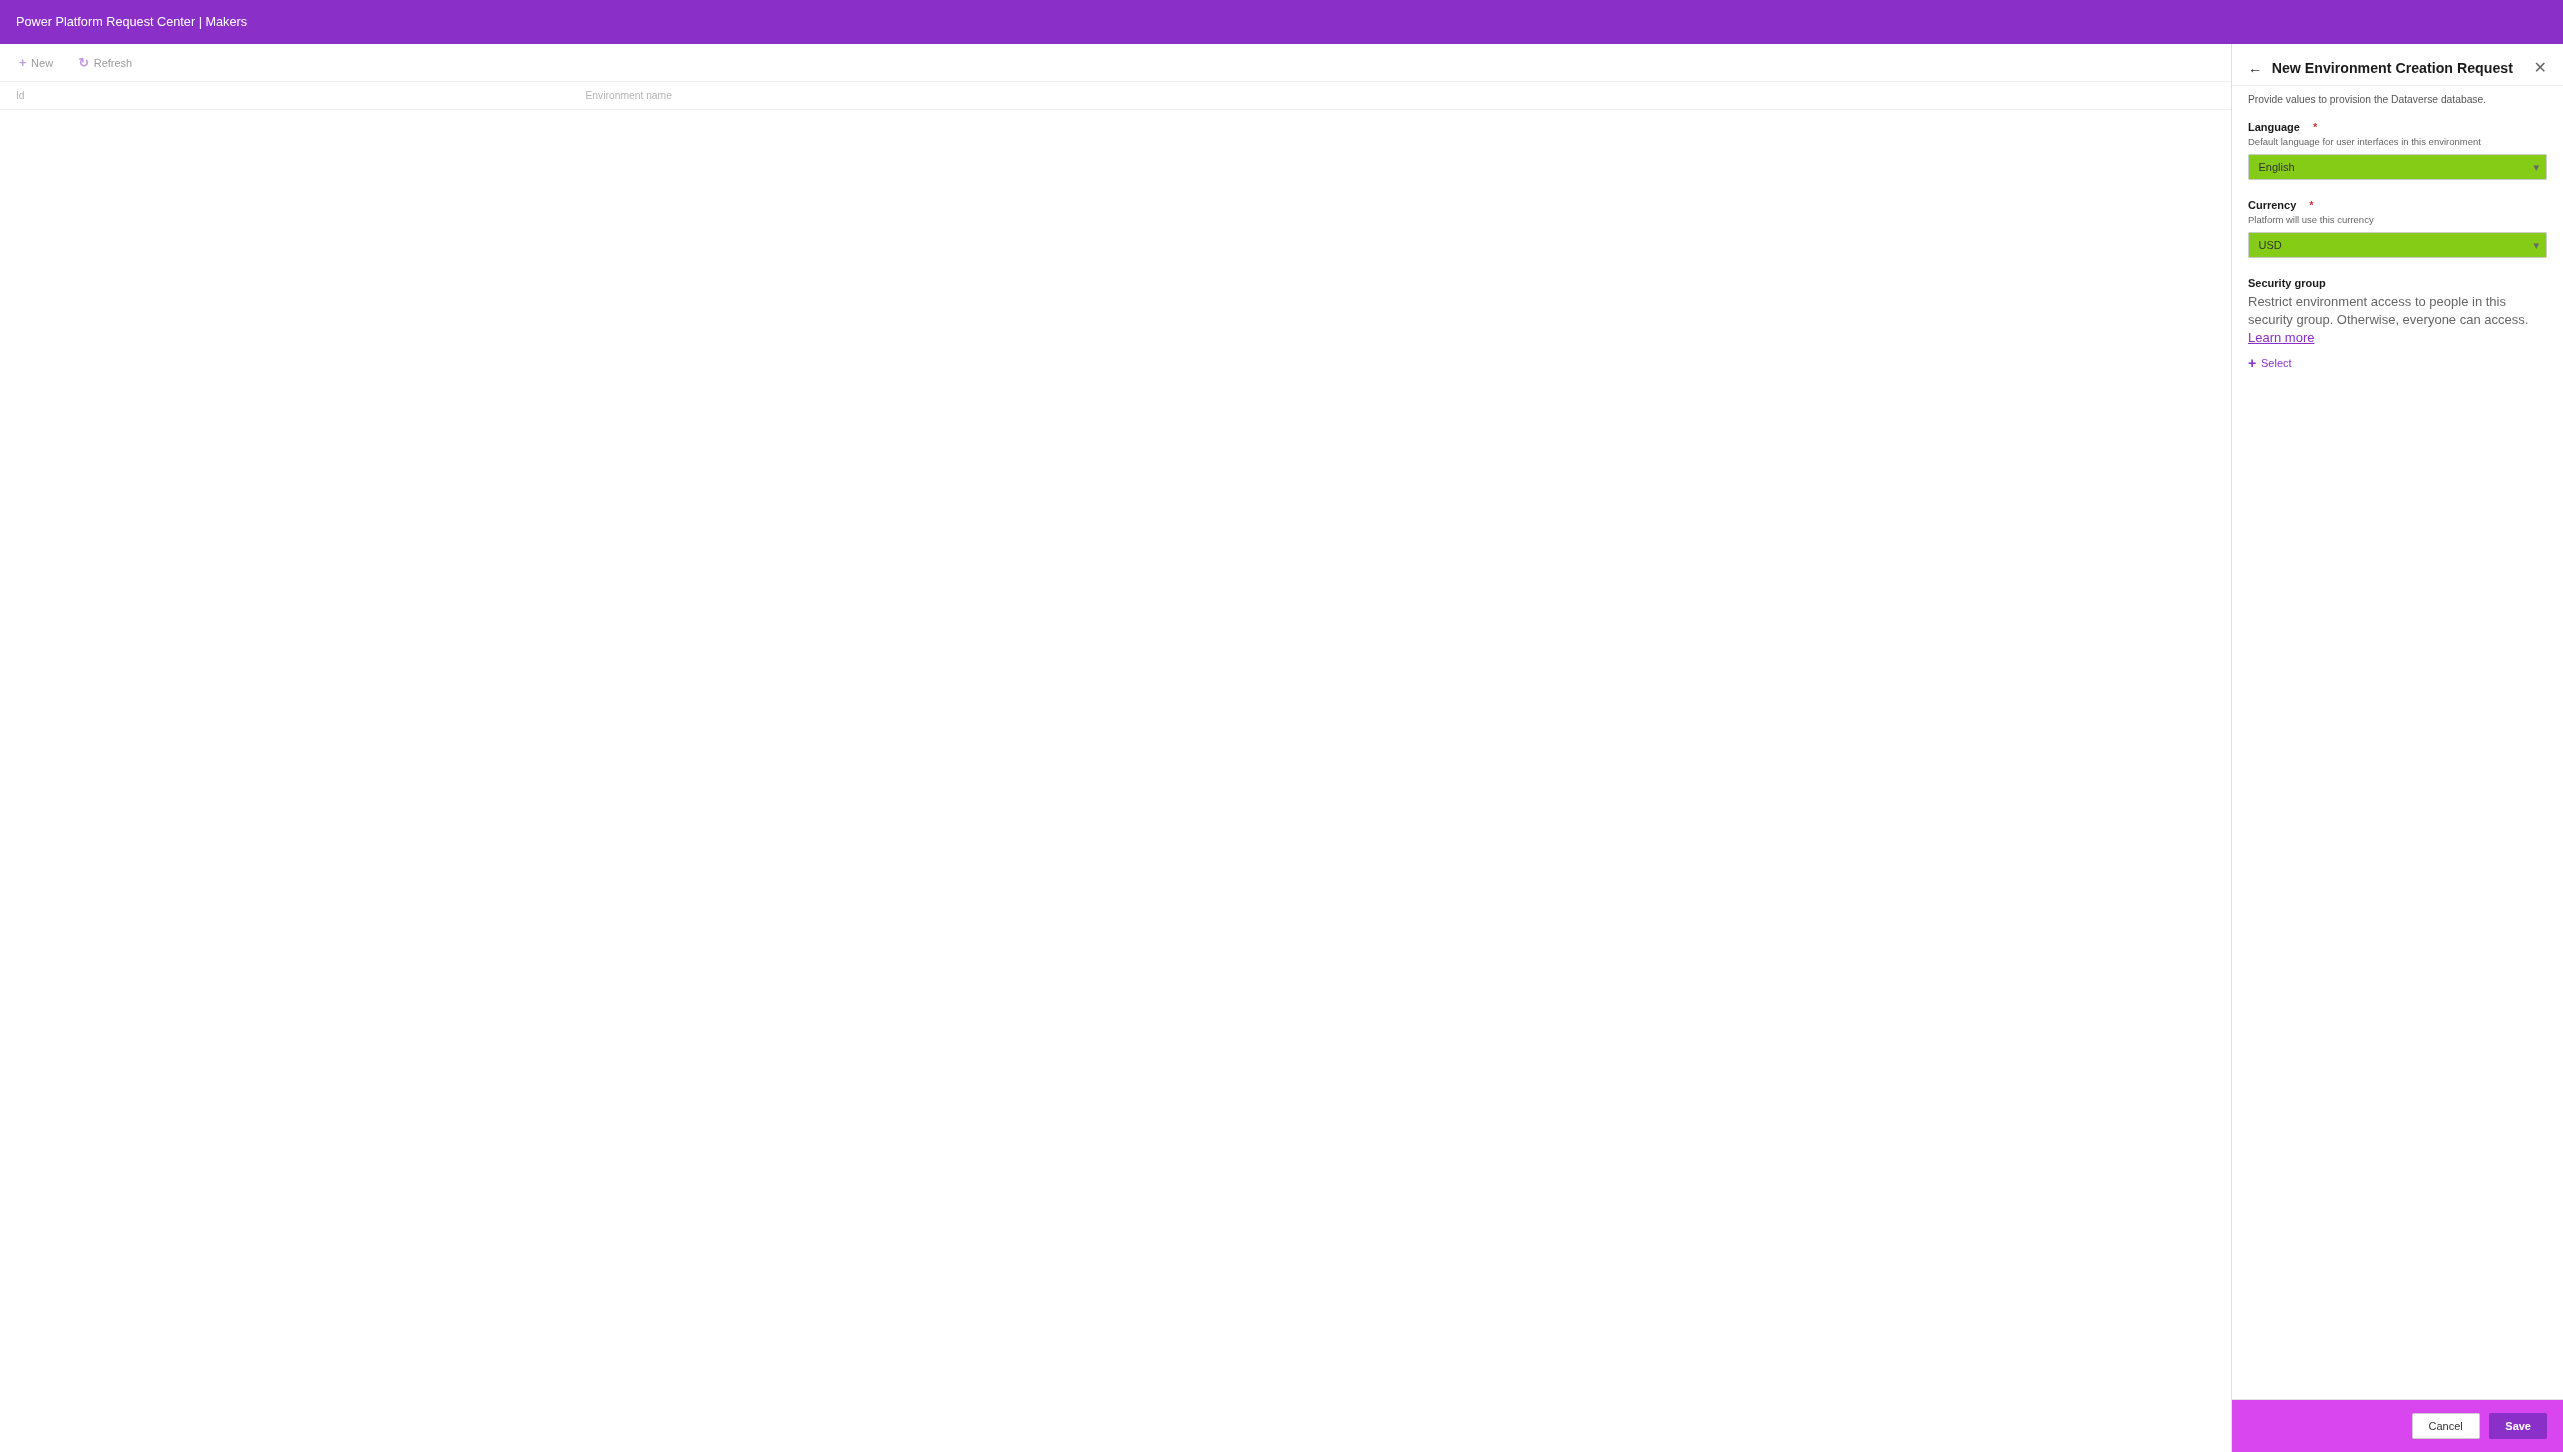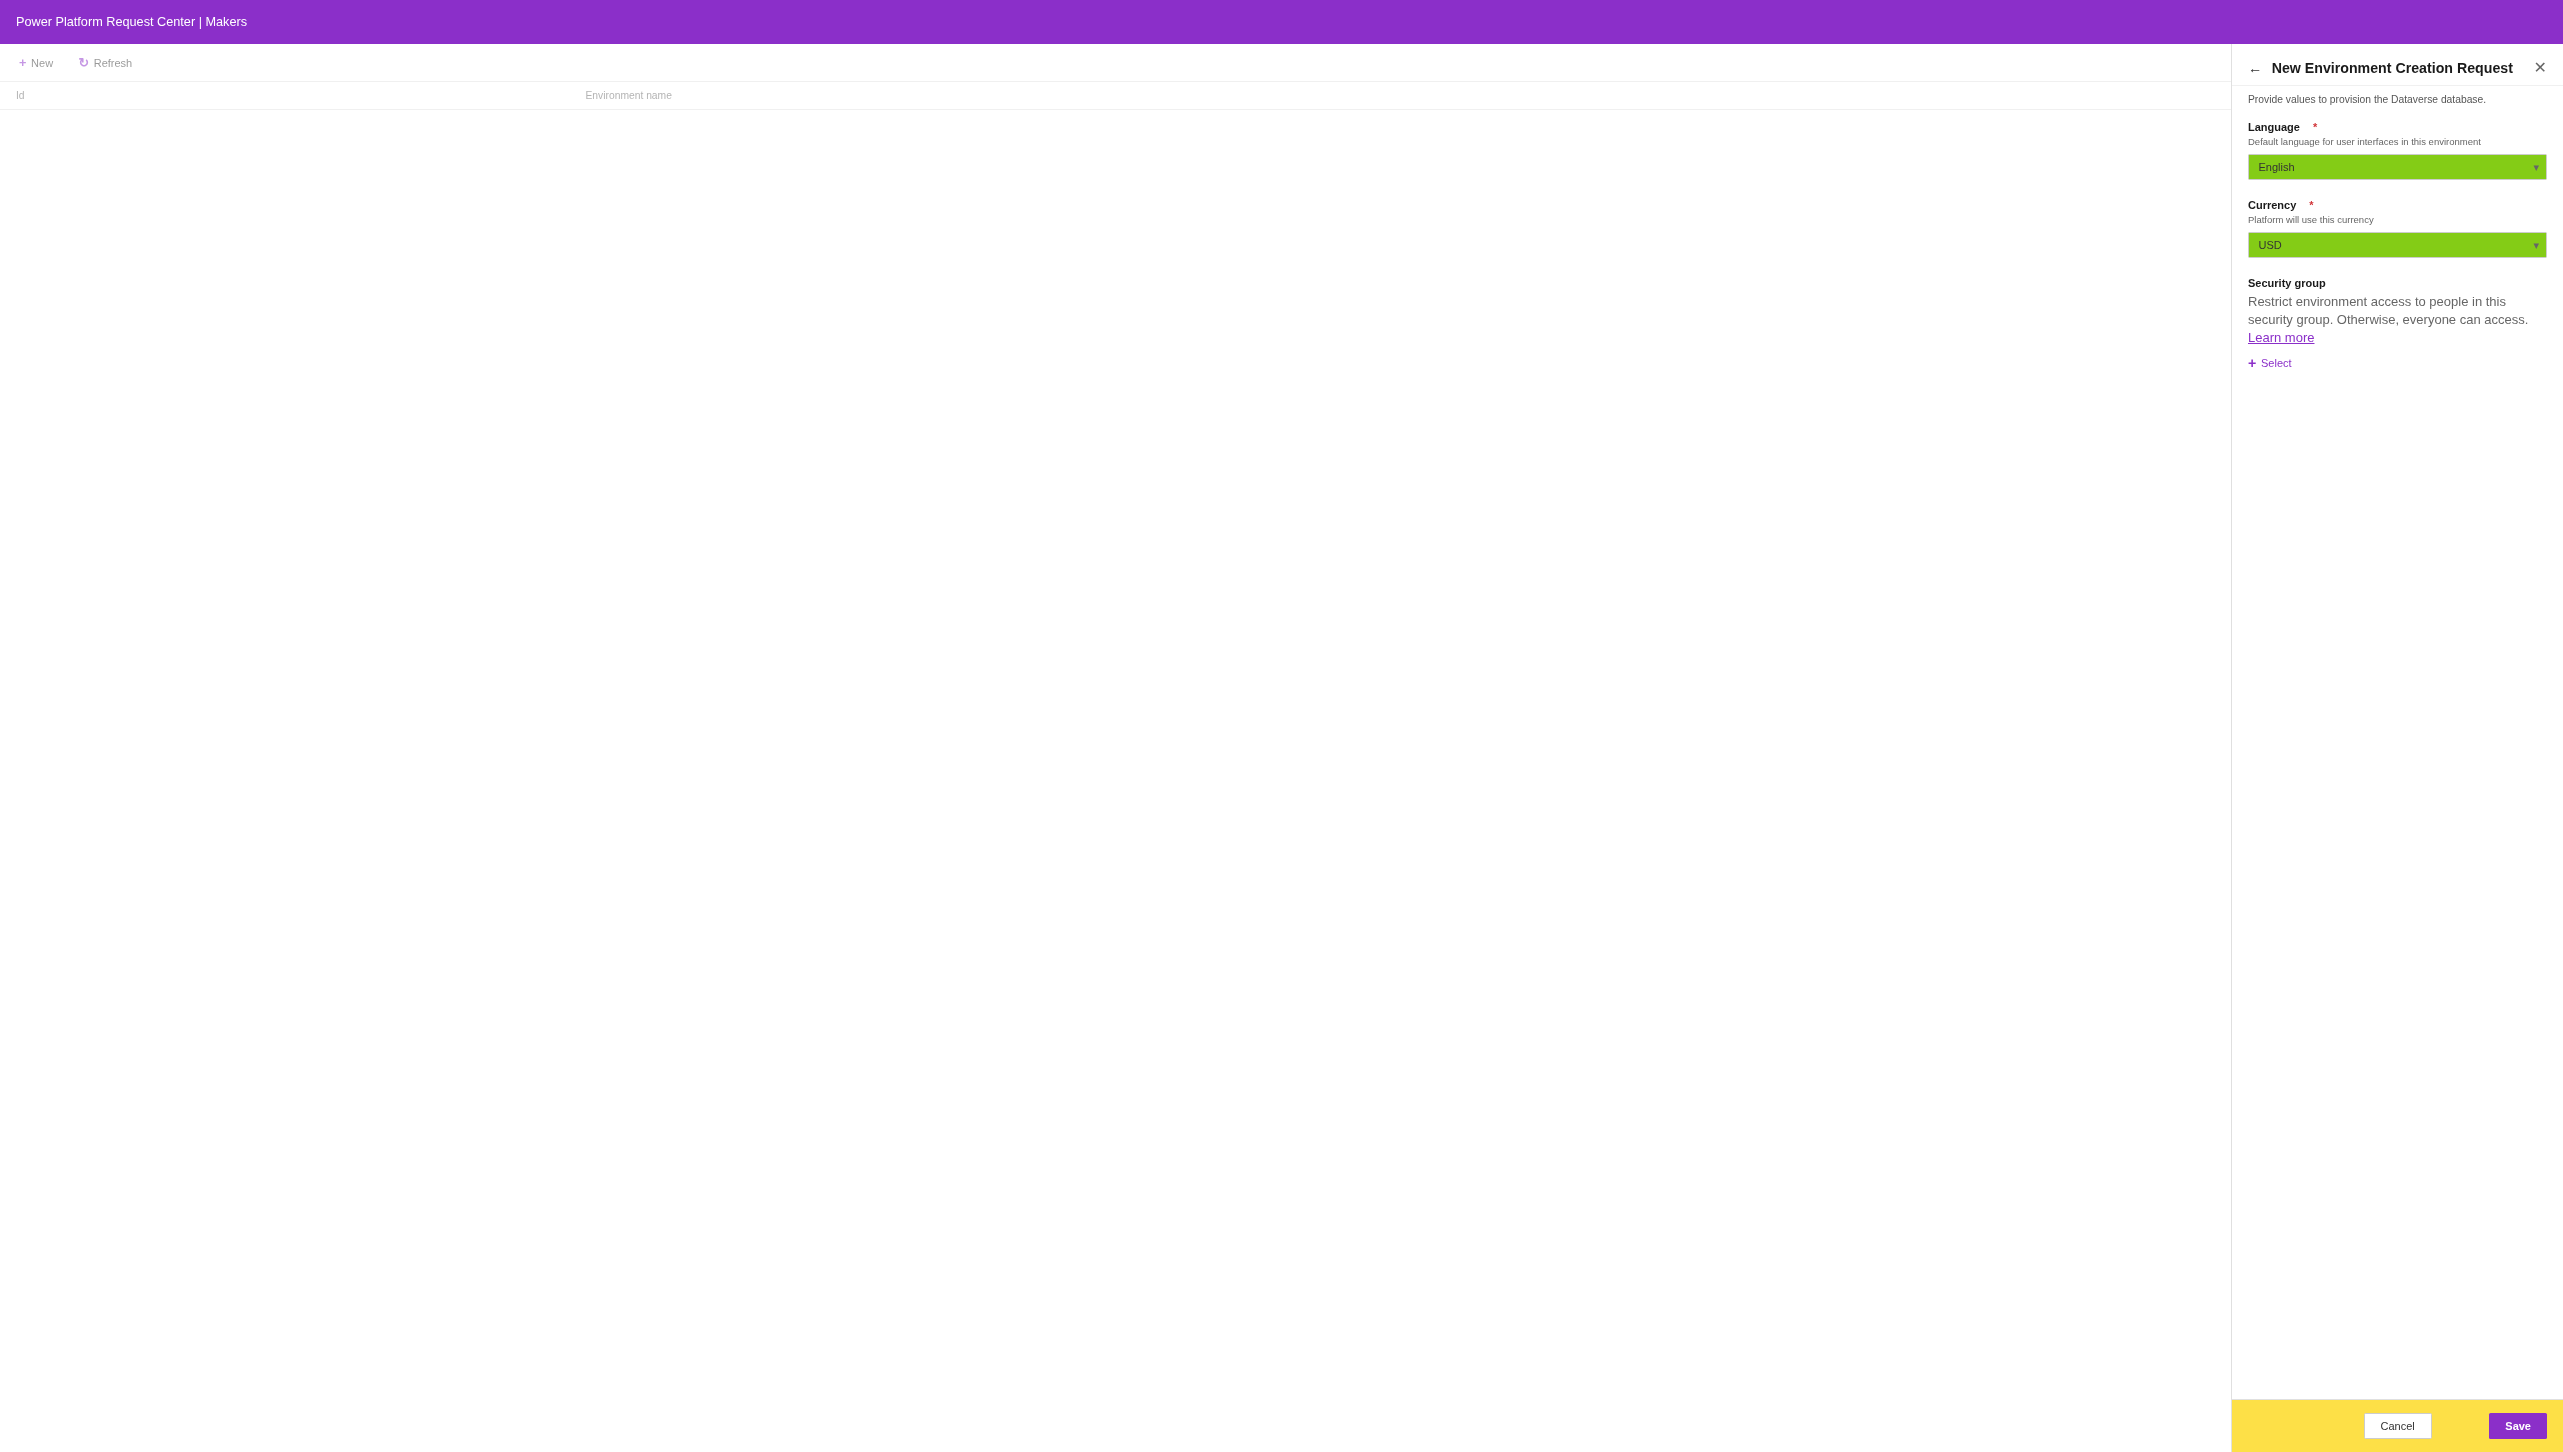--- a/index.html
+++ b/index.html
@@ -217,41 +217,40 @@
       color: #8b2fc9;
     }
 
     
     .panel-footer {
       padding: 12.7px 16px;
       border-top: 0.8px solid #e0e0e0;
       display: flex;
       justify-content: flex-end;
       gap: 9.5px;
-      background: #fde047;
+      background: #d946ef;
     }
     .btn-cancel {
       padding: 6.3px 16px;
       border: 0.8px solid #ccc;
       background: #fff;
       border-radius: 1.6px;
       font-size: 11px;
       cursor: pointer;
       color: #333;
     }
     .btn-save {
       padding: 6.3px 16px;
       border: none;
       background: #8b2fc9;
       border-radius: 1.6px;
       font-size: 11px;
       cursor: pointer;
       color: #fff;
       font-weight: 600;
-      margin-left: 48px;
     }
 
     
     .left-panel-overlay {
       position: relative;
     }
     .left-panel-overlay::after {
       content: '';
       position: absolute;
       top: 0; left: 0; right: 0; bottom: 0;

